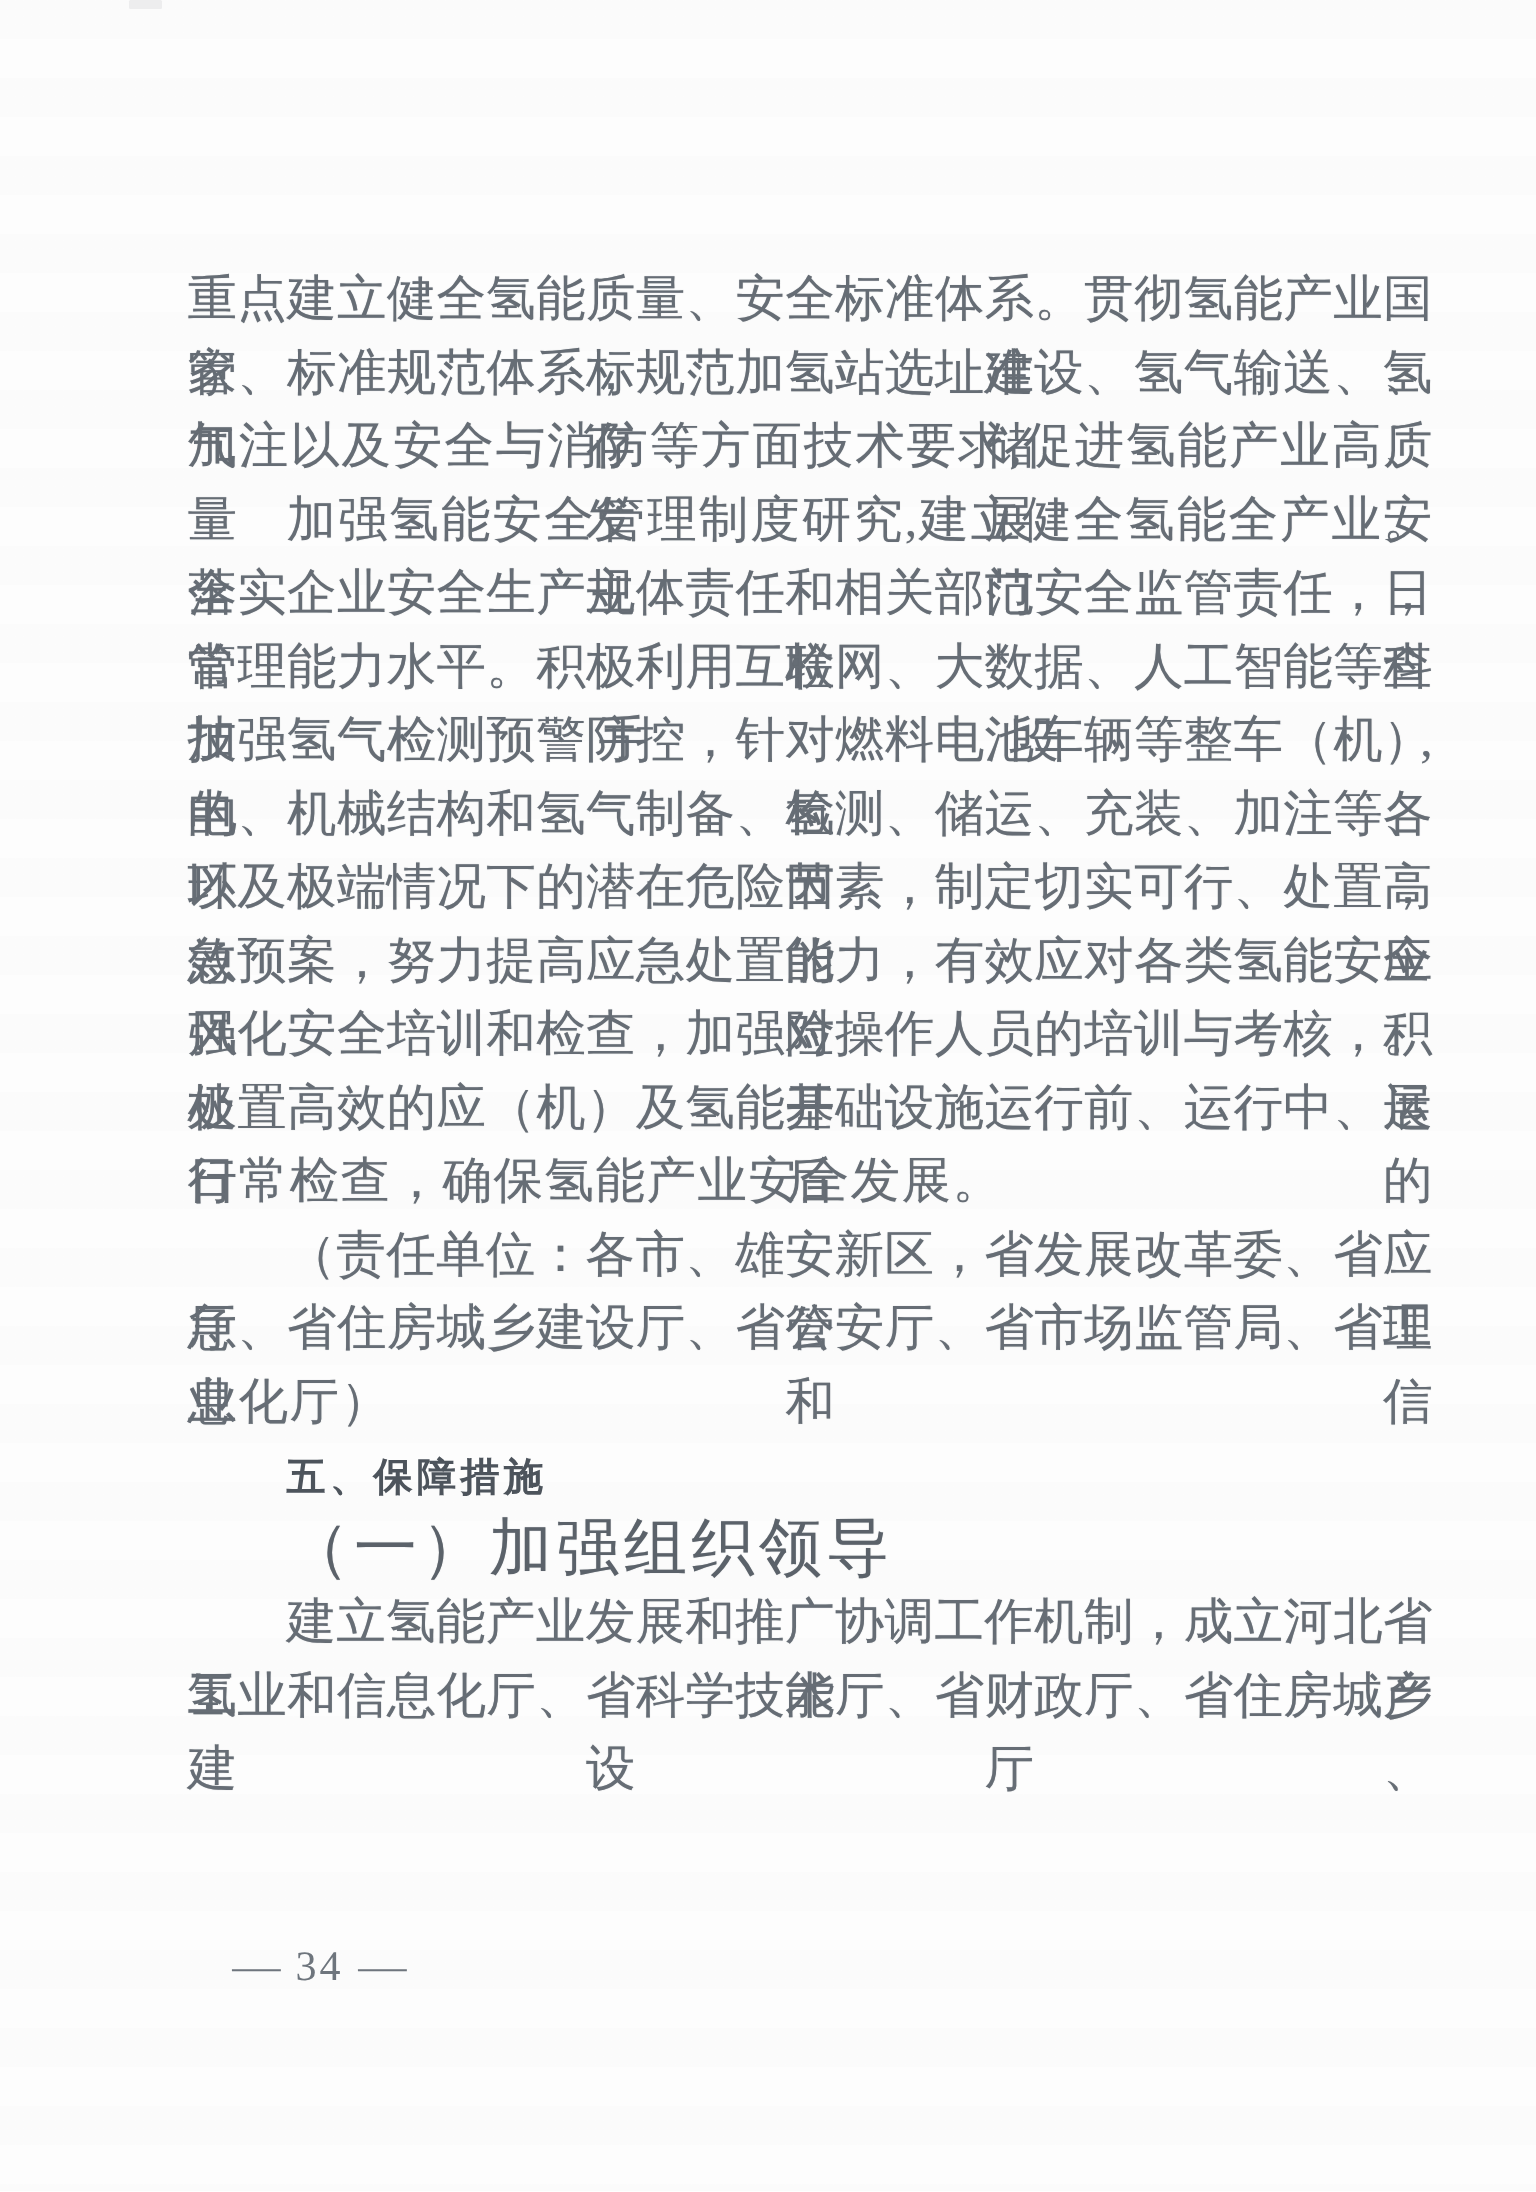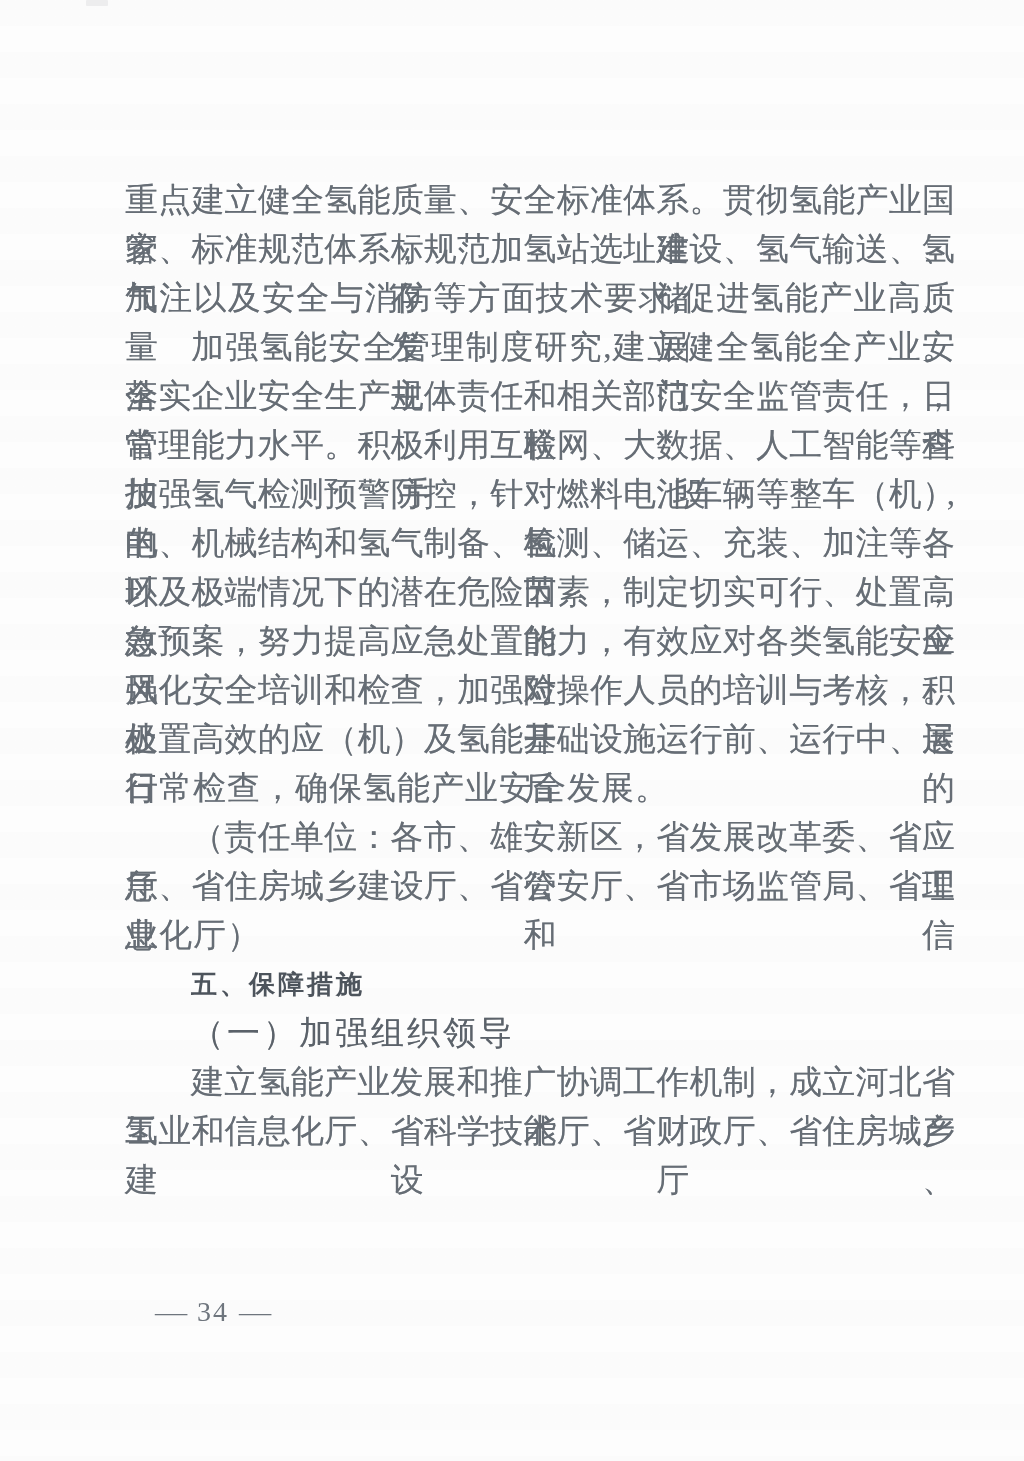--- a/index.html
+++ b/index.html
@@ -65,21 +65,21 @@
   }
   .line.heading {
     font-family: "Liberation Sans", sans-serif;
     font-weight: 700;
     font-size: 26px;
     color: var(--heading-text, #4d545c);
     letter-spacing: 3px;
     text-shadow: none;
   }
   .line.subheading {
-    font-size: 33px;
+    font-size: 42px;
     color: var(--subheading-text, #5b626a);
     letter-spacing: 3px;
   }
   .footer {
     position: absolute;
     left: 157px;
     top: 1296px;
     display: flex;
     align-items: center;
     gap: 12px;

